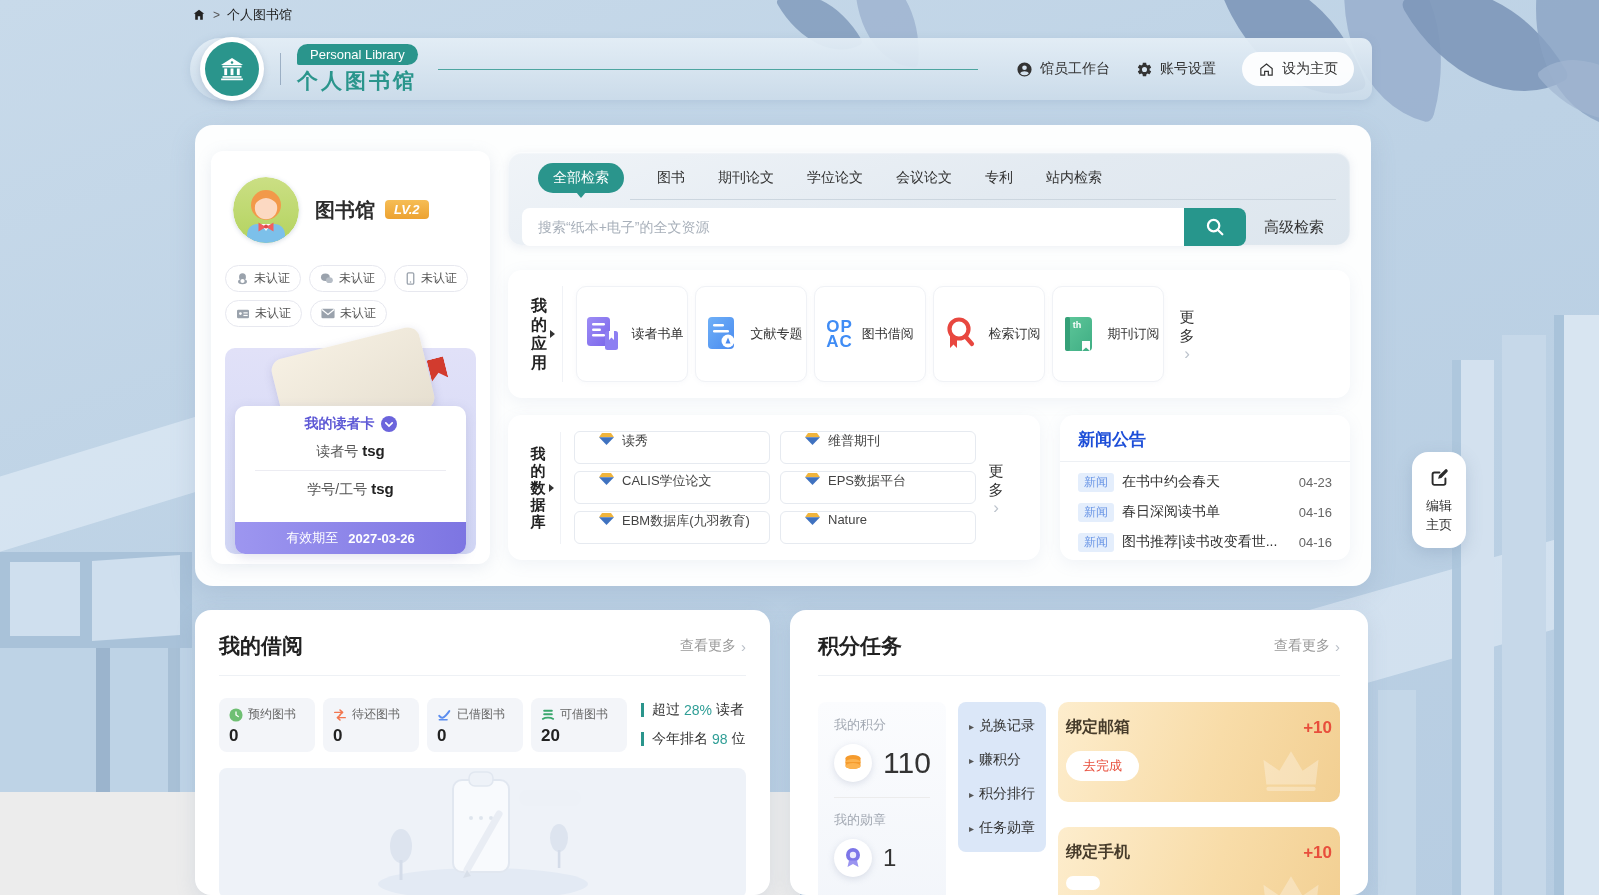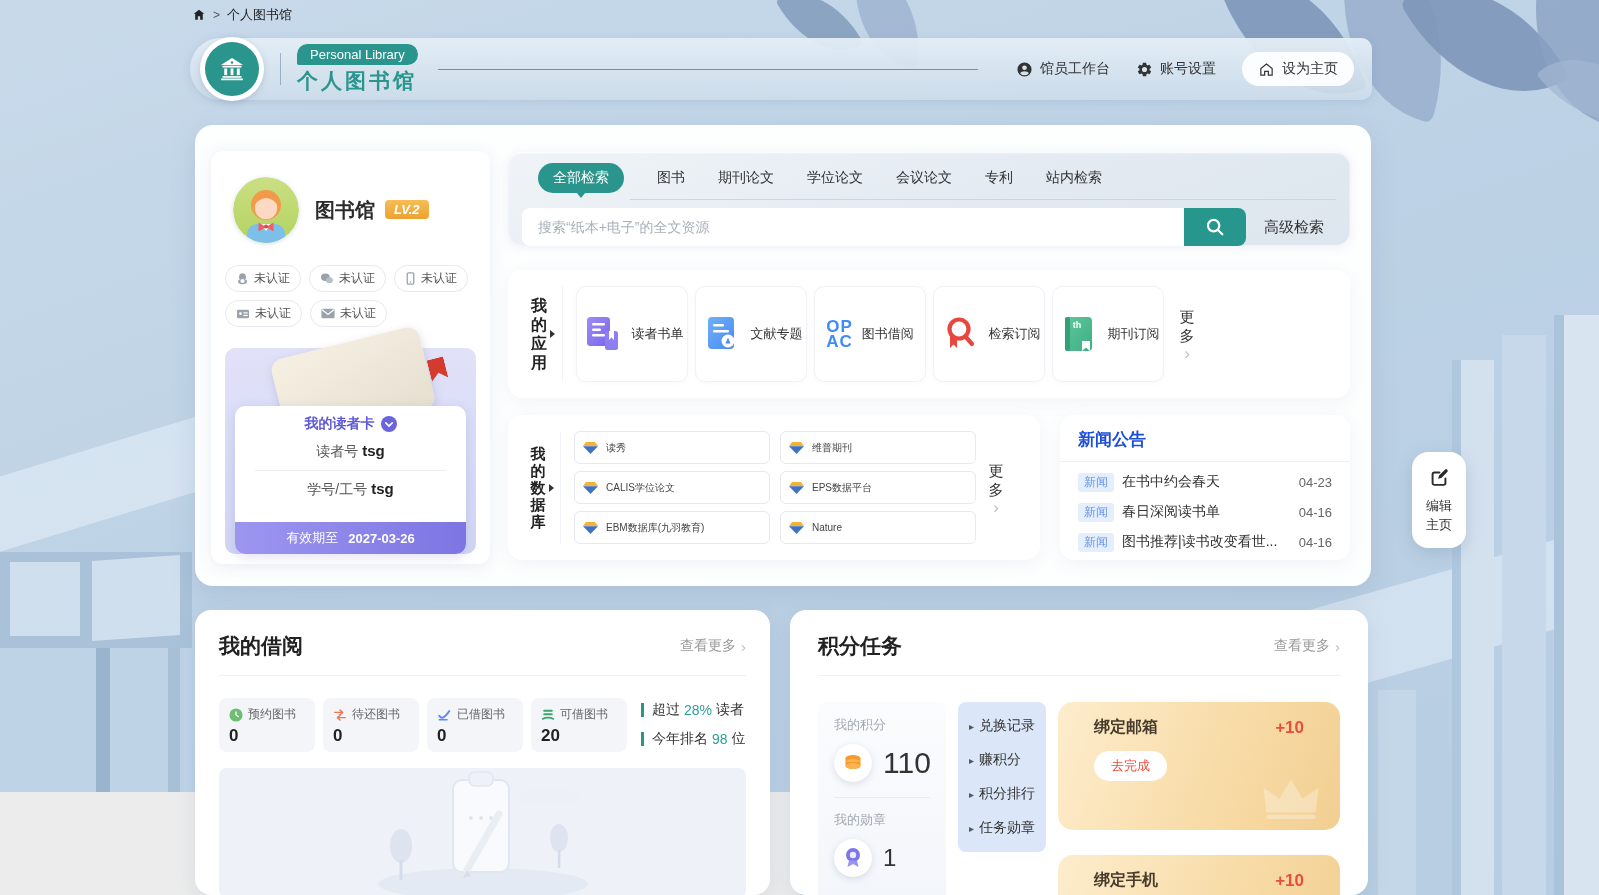--- a/index.html
+++ b/index.html
@@ -118,22 +118,22 @@
   .app-icon{height:42px;display:flex;align-items:center;justify-content:center}
   .opac-txt{font-size:17px;font-weight:800;color:#3f8cf5;line-height:15px;text-align:center;letter-spacing:1px}
   .app-name{font-size:13px;color:#333}
   .apps-more{margin-left:15px}
 
   
   .db-panel{left:313px;top:290px;width:532px;height:145px;display:flex;align-items:center}
   .db-panel .vlabel-wrap{margin-left:21px}
   .db-panel .vdiv{height:112px;margin:0 13px 0 13px}
   .db-grid{display:grid;grid-template-columns:repeat(2,196px);grid-auto-rows:33px;gap:7px 10px}
-  .db-item{border:1px solid #e6eaf0;border-radius:6px;display:flex;align-items:center;gap:8px;
-           padding:0 8px;font-size:10px;color:#444;cursor:pointer;background:#fff;white-space:nowrap}
+  .db-item{border:1px solid #e6eaf0;border-radius:6px;display:flex;align-items:flex-start;gap:8px;
+           padding:0 24px;font-size:13px;color:#444;cursor:pointer;background:#fff;white-space:nowrap}
   .db-more{margin-left:12px}
 
   
   .news-panel{left:865px;top:290px;width:290px;height:145px;padding:13px 18px 0}
   .news-title{font-size:17px;font-weight:bold;color:#1d4ed8}
   .news-div{height:1px;background:#edf0f4;margin:10px -18px 5px}
   .news-item{display:flex;align-items:center;gap:8px;height:30px;cursor:pointer}
   .news-tag{background:#e4eefc;color:#6a96e6;font-size:12px;padding:1px 6px;border-radius:3px;flex:none}
   .news-text{font-size:14px;color:#333;flex:1;white-space:nowrap;overflow:hidden;text-overflow:ellipsis}
   .news-date{font-size:13px;color:#666;flex:none}
@@ -174,23 +174,23 @@
   .icon-circle{width:38px;height:38px;border-radius:50%;background:#fff;flex:none;
                box-shadow:0 2px 7px rgba(150,160,185,.3);display:flex;align-items:center;justify-content:center}
   .pts-val{font-size:30px;color:#333}
   .pts-div{height:1px;background:#ececec;margin:15px 16px 13px 0}
   .medal-val{font-size:24px;color:#333}
   .menu-box{width:88px;height:150px;background:#dbe7f8;border-radius:8px;flex:none;
             padding:15px 0 15px 11px;display:flex;flex-direction:column;justify-content:space-between}
   .menu-item{display:flex;align-items:center;gap:5px;font-size:14px;color:#333;cursor:pointer;white-space:nowrap}
   .menu-caret{color:#555;font-size:10px}
   .tasks-col{flex:1;display:flex;flex-direction:column;gap:25px}
-  .task-card{height:128px;border-radius:15px;position:relative;overflow:hidden;flex:none;
+  .task-card{height:100px;border-radius:10px;position:relative;overflow:hidden;flex:none;
              background:linear-gradient(110deg,#fdedcd 0%,#f8dca8 55%,#f2cf92 100%);
-             padding:15px 36px 0}
+             padding:15px 8px 0}
   .task-head{display:flex;align-items:center;justify-content:space-between}
   .task-name{font-size:16px;font-weight:600;color:#473c2b}
   .task-reward{font-size:17px;font-weight:bold;color:#e84e3c}
   .task-action{display:inline-block;margin-top:13px;background:#fff;color:#e84e3c;font-size:13px;
                padding:6px 17px;border-radius:16px;cursor:pointer;min-height:14px;min-width:30px}
   .crown{position:absolute;right:20px;bottom:6px;opacity:.55}
 </style>
 </head>
 <body>
 

